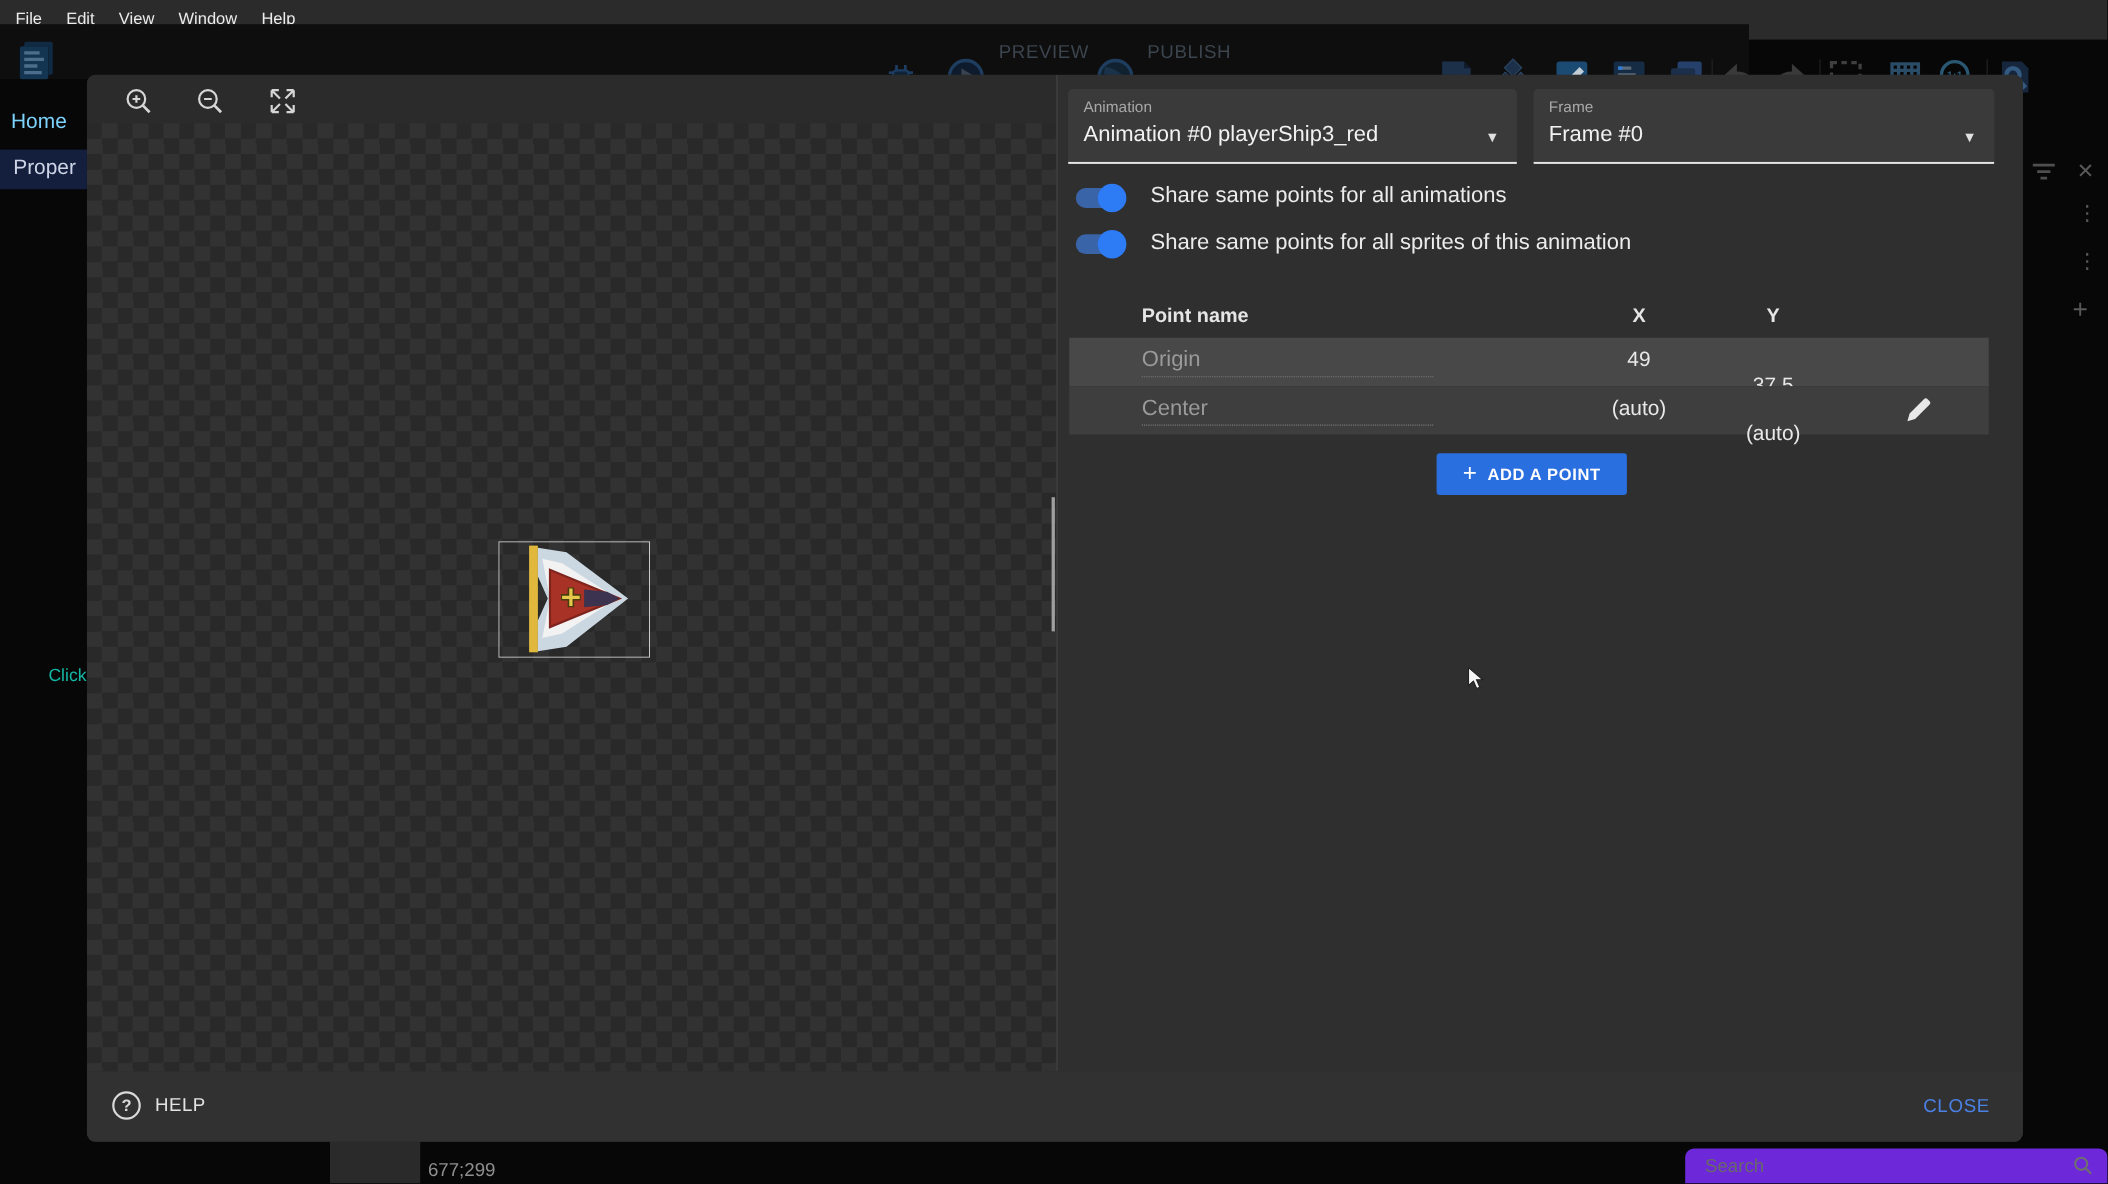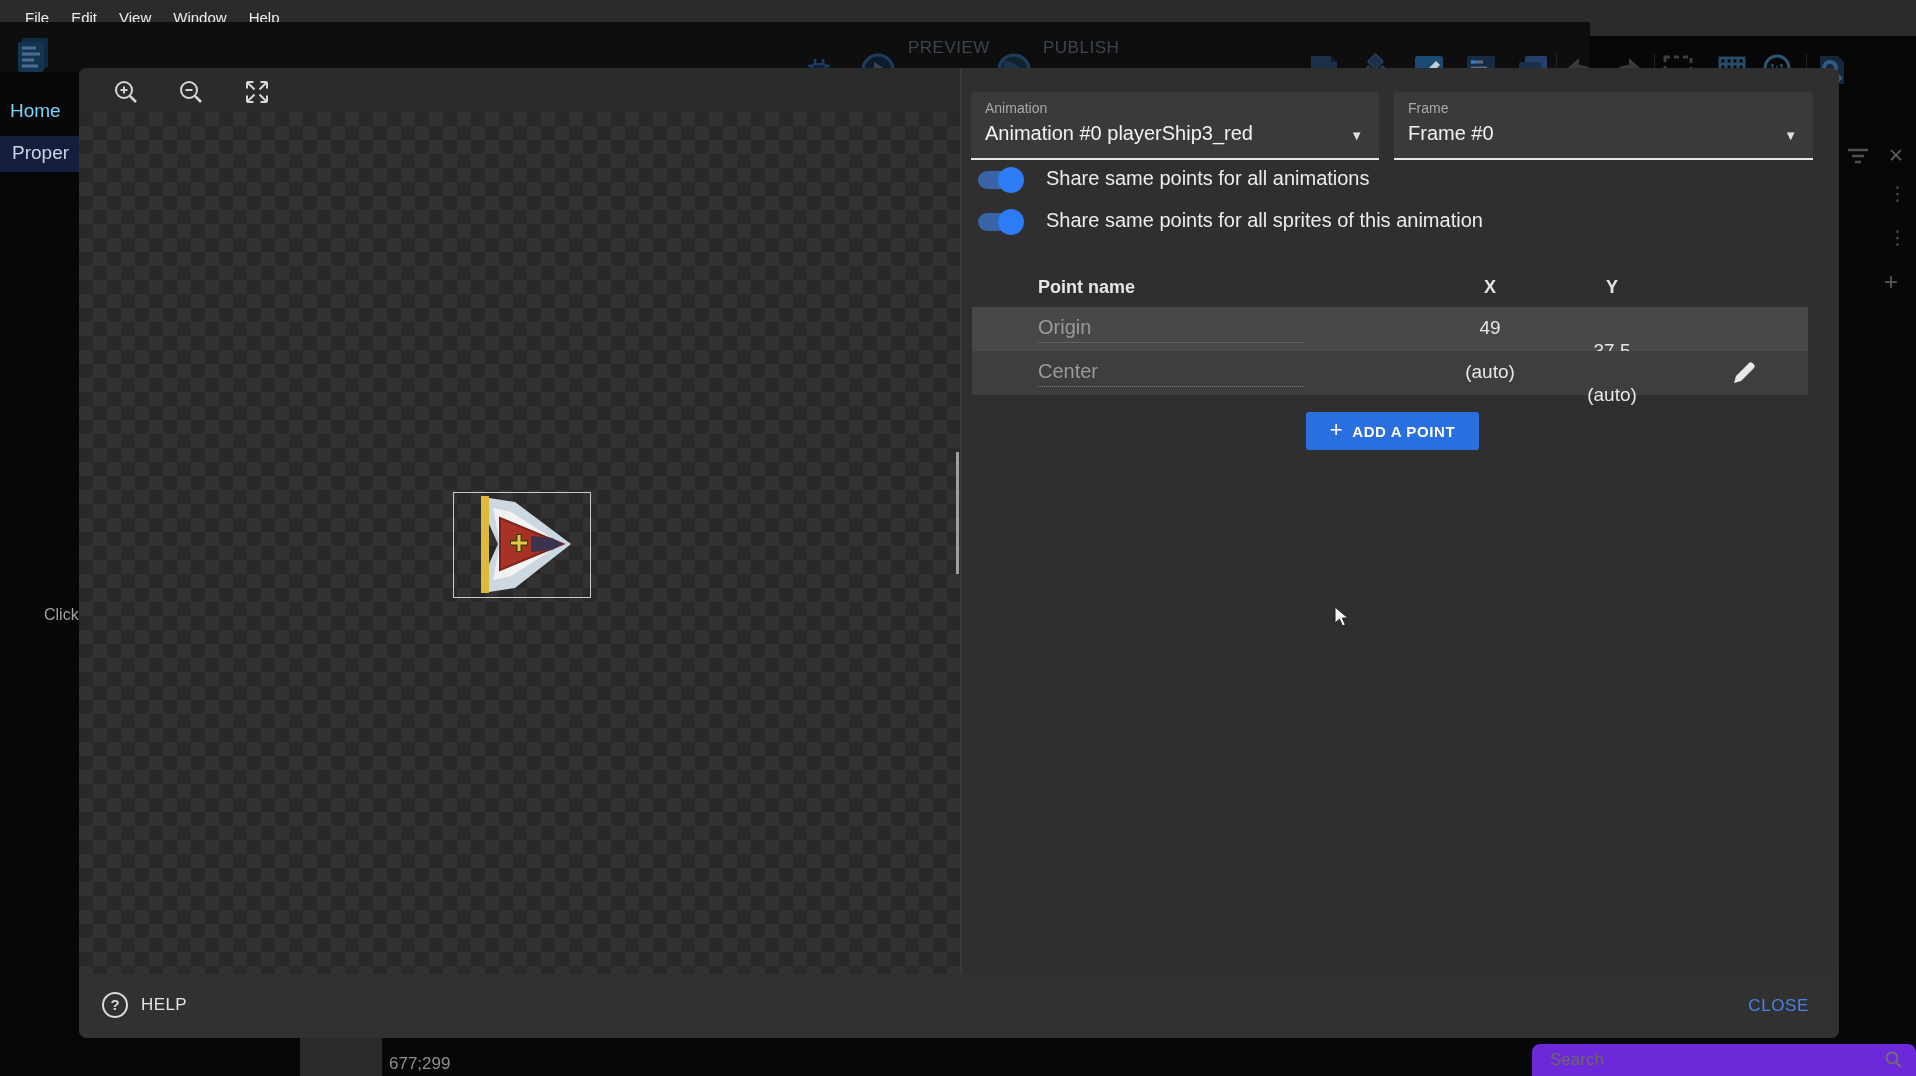--- a/index.html
+++ b/index.html
@@ -3,35 +3,35 @@
 <meta charset="utf-8">
 <style>
   * { margin:0; padding:0; box-sizing:border-box; }
   html,body { width:1916px; height:1076px; background:#000; overflow:hidden;
     font-family:"Liberation Sans", sans-serif; }
   #root { position:relative; width:1916px; height:1076px; background:#070707; }
   .abs { position:absolute; }
 
   
   #menubar { left:0; top:0; width:1916px; height:36px; background:#2b2b2b;
-    display:flex; align-items:center; padding-left:14px; }
+    display:flex; align-items:center; padding-left:3px; }
   .menu-item { color:#ececec; font-size:15px; padding:0 11px; line-height:22px; }
 
   
   #toolbar { left:0; top:22px; width:1590px; height:50px; background:#0e0e0e; }
   .tbtxt { position:absolute; top:16px; font-size:17px; color:#3c444e; letter-spacing:.5px; }
   .sep { position:absolute; top:32px; width:1px; height:32px; background:#242424; }
   .ticon { position:absolute; top:30px; width:36px; height:36px; }
 
   
   #tab-home { left:10px; top:100px; font-size:19px; color:#7dd3fc; }
   #tab-properties { left:0; top:136px; width:80px; height:36px; background:#141f3d;
     overflow:hidden; }
   #tab-properties span { position:absolute; left:12px; top:6px; font-size:19px; color:#ccd4e6; white-space:nowrap; }
-  #left-cut-text { left:44px; top:606px; font-size:16px; color:#a3a3a3; }
+  #left-cut-text { left:44px; top:606px; font-size:16px; color:#14b8a6; }
   #bg-corner-block { left:300px; top:1036px; width:82px; height:40px; background:#2a2a2a; }
   #status-coords { left:389px; top:1054px; font-size:17px; color:#8f8f8f; }
   #search-bar { left:1532px; top:1044px; width:384px; height:32px; background:#6d28d9;
     border-radius:8px 8px 0 0; }
   #search-input { position:absolute; left:18px; top:4px; width:300px; height:24px;
     background:transparent; border:none; outline:none; color:#bbb; font-size:17px;
     font-family:"Liberation Sans",sans-serif; }
   #search-input::placeholder { color:#696969; }
   .bg-mini { color:#585858; font-size:19px; }
 
@@ -43,21 +43,21 @@
   .cicon { position:absolute; top:9px; width:30px; height:30px; cursor:pointer; }
   #checker { position:absolute; left:0; top:44px; width:881px; height:862px;
     background-color:#292929;
     background-image:conic-gradient(#323232 25%, #292929 0 50%, #323232 0 75%, #292929 0);
     background-size:28px 28px; }
   #canvas-divider { position:absolute; left:881px; top:0; width:2px; height:906px; background:#3a3a3a; }
   #canvas-scrollthumb { position:absolute; left:877px; top:384px; width:3px; height:122px; background:#9f9f9f; }
   #sprite-box { position:absolute; left:374px; top:424px; width:138px; height:106px; }
 
   #right-panel { position:absolute; left:883px; top:0; width:877px; height:906px; background:#2f2f2f; }
-  .select-field { position:absolute; top:24px; height:68px; background:#3a3a3a;
+  .select-field { position:absolute; top:13px; height:68px; background:#3a3a3a;
     border-radius:4px 4px 0 0; border-bottom:2px solid #e6e6e6; cursor:pointer;text-align:right; }
   #animation-select { left:9px;  width:408px; }
   #frame-select    { left:432px; width:419px; }
   .select-label { position:absolute; left:14px; top:8px; font-size:14px; color:#a8a8a8; }
   .select-value { position:absolute; left:14px; top:30px; font-size:20px; color:#f2f2f2; white-space:nowrap; }
   .select-arrow { position:absolute; right:16px; top:36px; font-size:13px; color:#e0e0e0; }
 
   .toggle-row { position:absolute; left:14px; height:28px; display:flex; align-items:flex-start; }
   #toggle-row-0 { top:99px; } #toggle-row-1 { top:141px; }
   .toggle { position:relative; width:48px; height:26px; margin-right:22px; cursor:pointer; }

